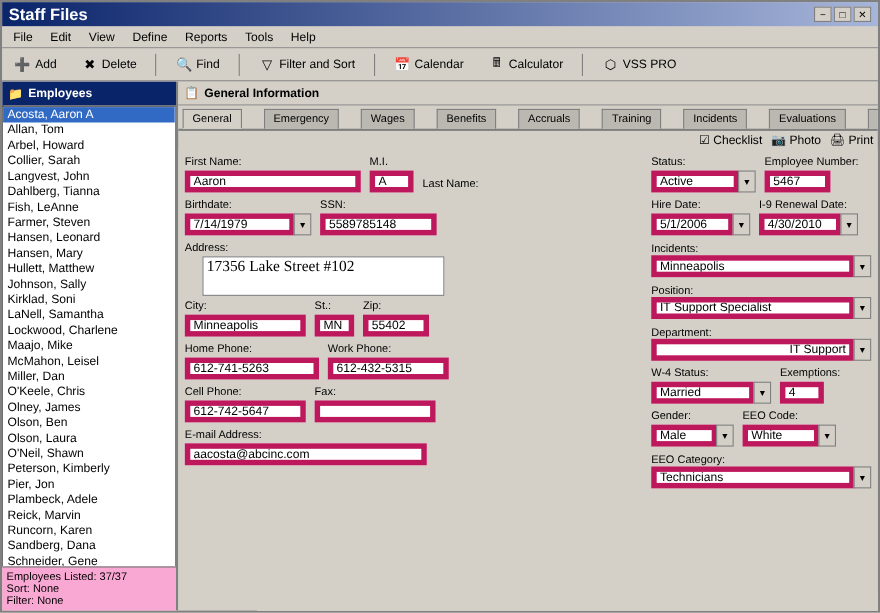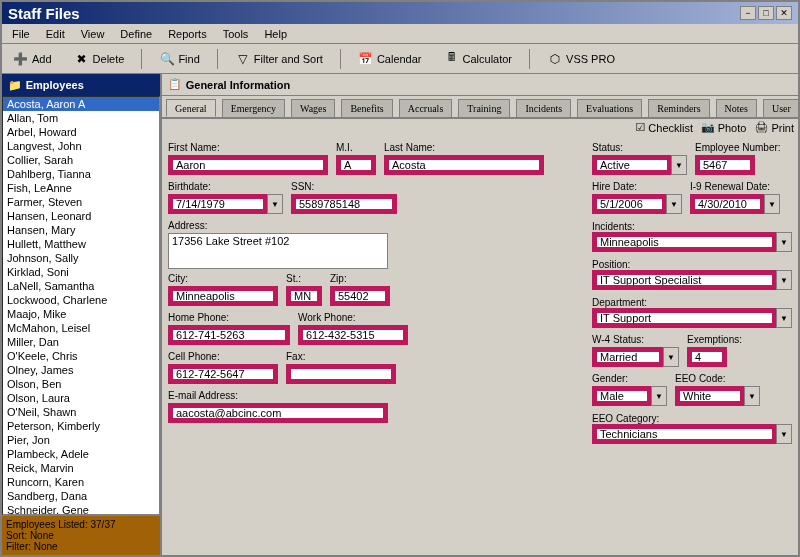--- a/index.html
+++ b/index.html
@@ -25,28 +25,28 @@
 
     
     .main-area { display: flex; flex: 1; overflow: hidden; }
 
     
     .left-panel { width: 160px; min-width: 160px; border-right: 2px solid #808080; display: flex; flex-direction: column; background: #d4d0c8; }
     .panel-header { background: #0a246a; color: white; padding: 3px 6px; font-weight: bold; font-size: 11px; display: flex; align-items: center; gap: 4px; height: 22px; }
     .employee-list { flex: 1; overflow-y: auto; background: white; border: 1px inset #808080; }
     .employee-list-item { padding: 1px 4px; cursor: pointer; white-space: nowrap; font-size: 11px; }
     .employee-list-item.selected { background: #316ac5; color: white; }
-    .panel-footer { padding: 3px 4px; font-size: 10px; background: #a16207; border-top: 1px solid #808080; }
+    .panel-footer { padding: 3px 4px; font-size: 10px; background: #f9a8d4; border-top: 1px solid #808080; }
 
     
     .right-panel { flex: 1; display: flex; flex-direction: column; overflow: hidden; }
     .section-header { background: #d4d0c8; border-bottom: 1px solid #808080; padding: 2px 6px; font-weight: bold; font-size: 11px; display: flex; align-items: center; gap: 4px; height: 22px; }
 
     
-    .tab-bar { display: flex; background: #d4d0c8; border-bottom: 2px solid #808080; padding: 3px 4px 0; gap: 6px; align-items: flex-end; font-family: Liberation Serif, serif; }
+    .tab-bar { display: flex; background: #d4d0c8; border-bottom: 2px solid #808080; padding: 3px 4px 0; gap: 20px; align-items: flex-end; }
     .tab { padding: 2px 8px; border: 1px solid #808080; border-bottom: none; background: #bab8b0; cursor: pointer; font-size: 10px; height: 18px; display: flex; align-items: center; }
     .tab.active { background: #d4d0c8; border-bottom: 1px solid #d4d0c8; z-index: 1; }
 
     
     .form-content { flex: 1; background: #d4d0c8; padding: 6px; overflow-y: auto; }
     
     
     .action-row { display: flex; justify-content: flex-end; gap: 8px; padding: 2px 4px; align-items: center; font-size: 11px; }
     .action-link { display: flex; align-items: center; gap: 3px; cursor: pointer; color: #000; text-decoration: none; }
 
@@ -68,21 +68,21 @@
     .form-left-col { flex: 1; }
     .form-right-col { width: 200px; }
 
     .right-field-group { margin-bottom: 6px; }
     .right-field-group .field-label { font-size: 10px; }
 
     .scrollbar-thin::-webkit-scrollbar { width: 8px; }
     .scrollbar-thin::-webkit-scrollbar-track { background: #d4d0c8; }
     .scrollbar-thin::-webkit-scrollbar-thumb { background: #808080; border: 1px solid #d4d0c8; }
 
-    .address-textarea { border: 1px solid #808080; background: white; padding: 1px 3px; font-size: 11px; width: 220px; height: 36px; resize: none; font-family: Liberation Sans, sans-serif; }
+    .address-textarea { border: 1px solid #808080; background: white; padding: 1px 3px; font-size: 14px; width: 220px; height: 36px; resize: none; font-family: Liberation Serif, serif; margin-left: 16px; }
   </style>
 </head>
 <body>
 
 <div class="window">
 
   <div class="title-bar">
     <span class="title-bar-text">Staff Files</span>
     <div class="title-bar-controls">
       <button class="title-btn">−</button>
@@ -140,22 +140,22 @@
 
     <div class="left-panel">
       <div class="panel-header">
         <span>📁</span>
         <span>Employees</span>
       </div>
       <div class="employee-list scrollbar-thin" id="employee-list">
       <div class="employee-list-item selected">Acosta, Aaron A</div>
           <div class="employee-list-item">Allan, Tom</div>
           <div class="employee-list-item">Arbel, Howard</div>
+          <div class="employee-list-item">Collier, Sarah</div>
           <div class="employee-list-item">Langvest, John</div>
-          <div class="employee-list-item">Collier, Sarah</div>
           <div class="employee-list-item">Dahlberg, Tianna</div>
           <div class="employee-list-item">Fish, LeAnne</div>
           <div class="employee-list-item">Farmer, Steven</div>
           <div class="employee-list-item">Hansen, Leonard</div>
           <div class="employee-list-item">Hansen, Mary</div>
           <div class="employee-list-item">Hullett, Matthew</div>
           <div class="employee-list-item">Johnson, Sally</div>
           <div class="employee-list-item">Kirklad, Soni</div>
           <div class="employee-list-item">LaNell, Samantha</div>
           <div class="employee-list-item">Lockwood, Charlene</div>
@@ -226,21 +226,20 @@
               <div class="field-group">
                 <label class="field-label">First Name:</label>
                 <input class="field-input wide" type="text" value="Aaron" style="">
               </div>
               <div class="field-group">
                 <label class="field-label">M.I.</label>
                 <input class="field-input narrow" type="text" value="A" style="">
               </div>
               <div class="field-group">
                 <label class="field-label">Last Name:</label>
-                <input class="field-input wide" type="text" value="Acosta" style="">
               </div>
             </div>
 
             <div class="form-row">
               <div class="field-group">
                 <label class="field-label">Birthdate:</label>
                 <div class="field-input-with-arrow">
                   <input class="field-input medium" type="text" value="7/14/1979" style="">
                   <div class="dropdown-arrow">▼</div>
                 </div>
@@ -348,30 +347,30 @@
               <label class="field-label">Position:</label>
               <div class="field-input-with-arrow">
                 <input class="field-input" style="width: 160px;" type="text" value="IT Support Specialist">
                 <div class="dropdown-arrow">▼</div>
               </div>
             </div>
 
             <div class="right-field-group">
               <label class="field-label">Department:</label>
               <div class="field-input-with-arrow">
-                <input class="field-input" style="width: 160px;" type="text" value="IT Support">
+                <input class="field-input" style="width: 160px; text-align: right;" type="text" value="IT Support">
                 <div class="dropdown-arrow">▼</div>
               </div>
             </div>
 
             <div class="form-row">
               <div class="field-group">
                 <label class="field-label">W-4 Status:</label>
                 <div class="field-input-with-arrow">
-                  <input class="field-input" style="width: 72px;" type="text" value="Married">
+                  <input class="field-input" style="width: 94px;" type="text" value="Married">
                   <div class="dropdown-arrow">▼</div>
                 </div>
               </div>
               <div class="field-group">
                 <label class="field-label">Exemptions:</label>
                 <input class="field-input" style="width: 40px;" type="text" value="4">
               </div>
             </div>
 
             <div class="form-row">

